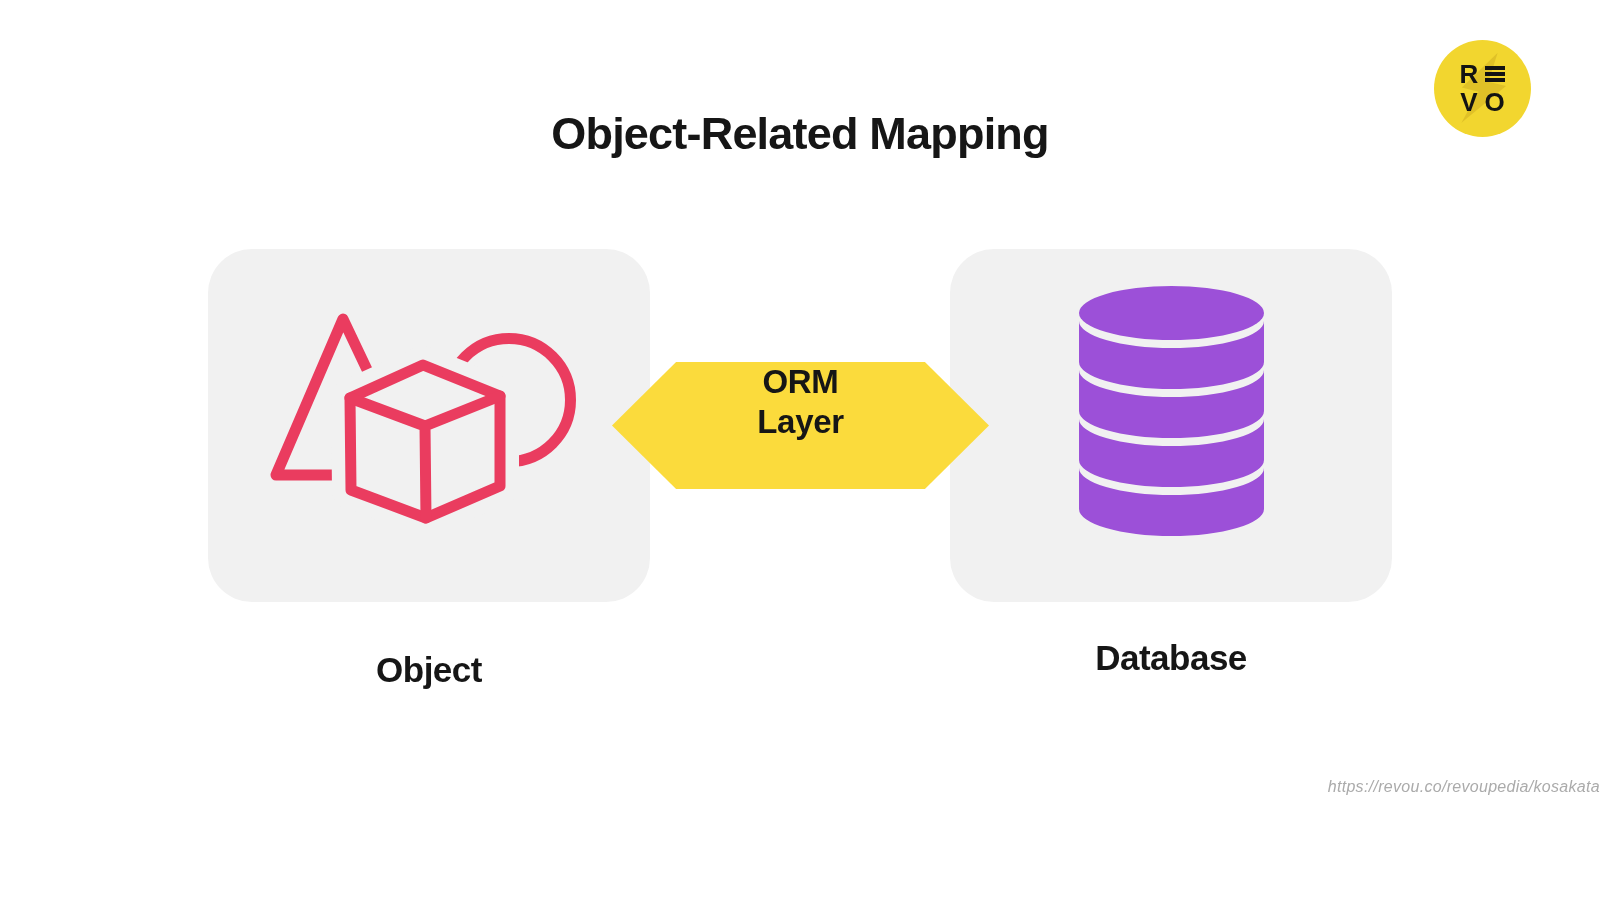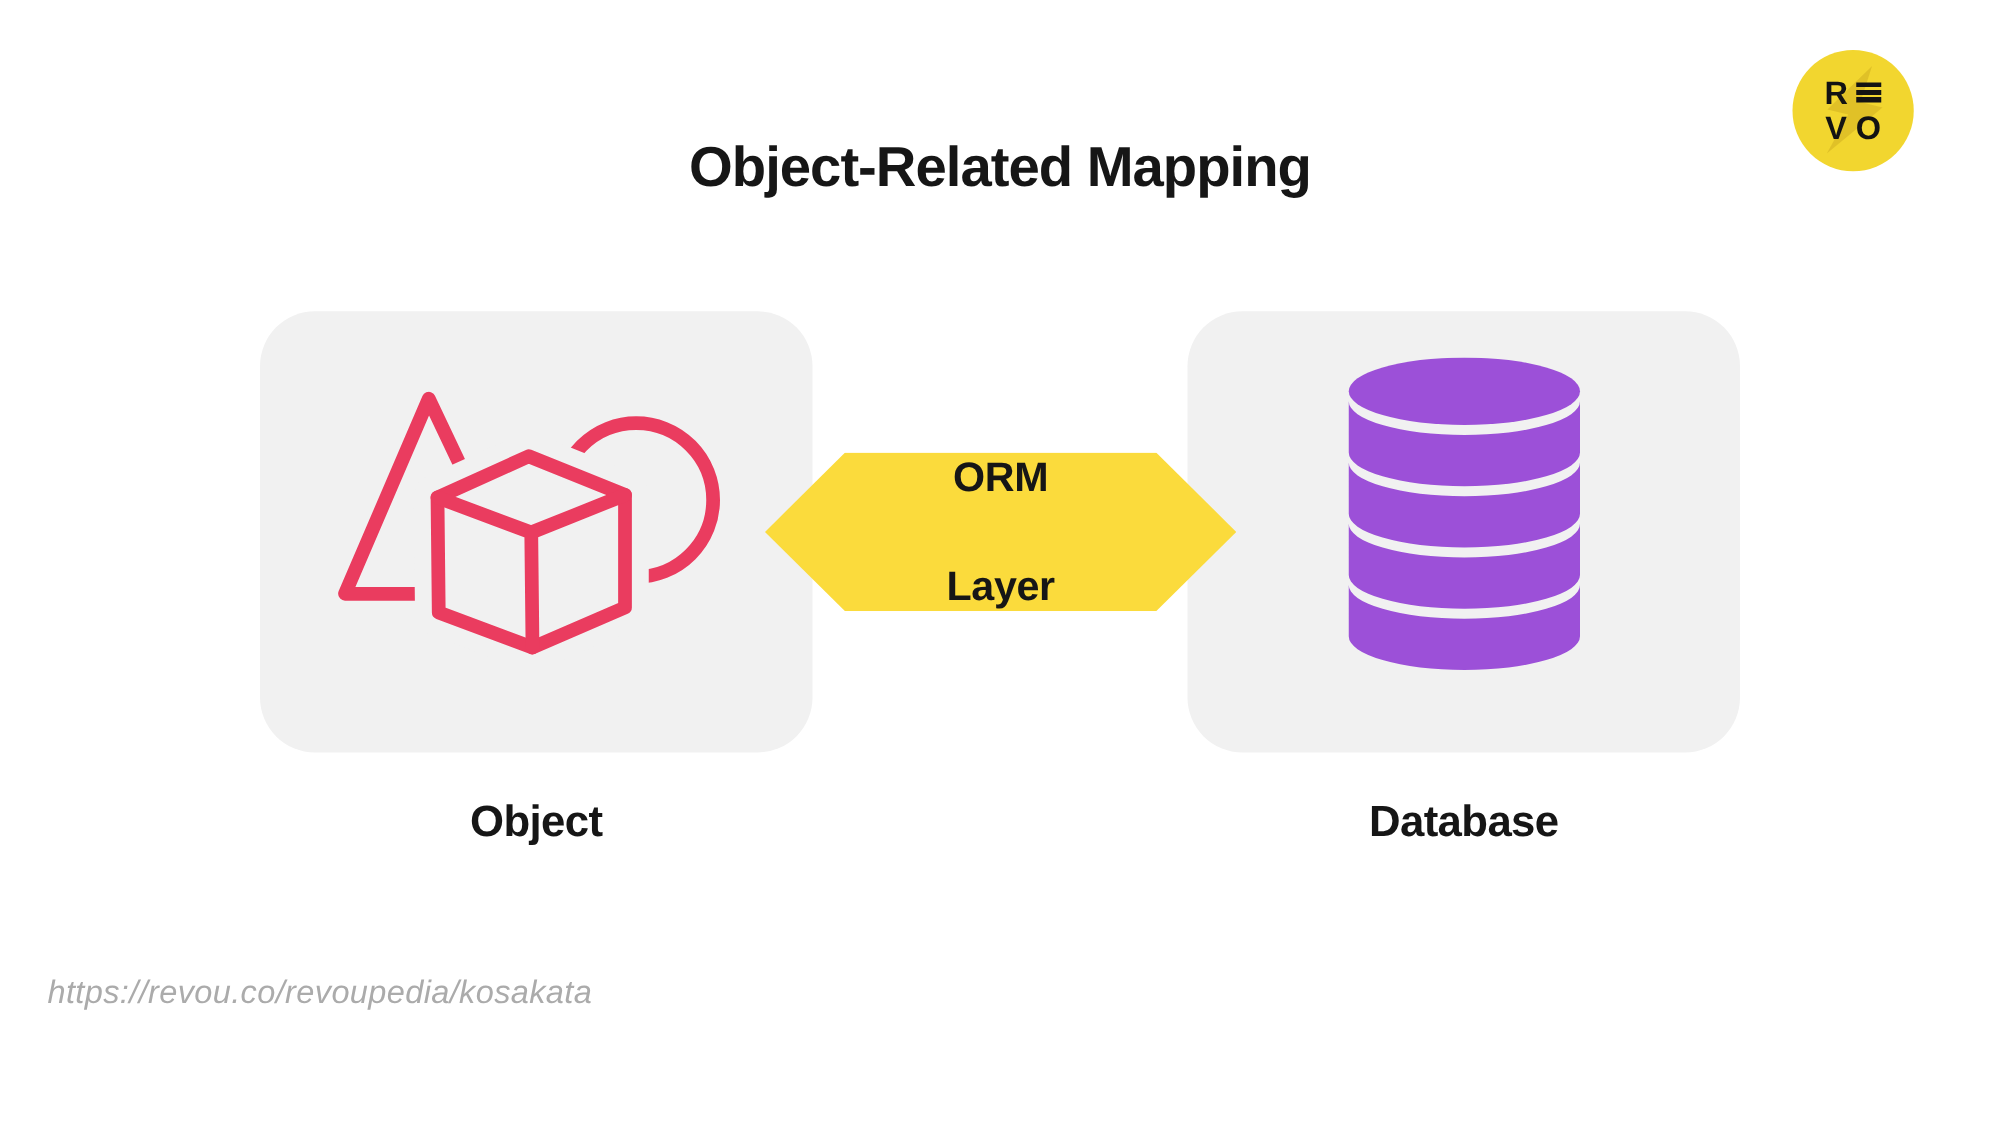--- a/index.html
+++ b/index.html
@@ -61,51 +61,50 @@
   .db-svg { position: absolute; left: 124px; top: 37px; }
 
   
   .hexagon {
     position: absolute;
     left: 612px; top: 362px;
     width: 377px; height: 127px;
     background: var(--accent-yellow, #FBDB3C);
     clip-path: polygon(0% 50%, 17% 0%, 83% 0%, 100% 50%, 83% 100%, 17% 100%);
     display: flex; flex-direction: column;
-    align-items: center; justify-content: space-between;
+    align-items: center; justify-content: flex-start;
     z-index: 5;
   }
   .hex-line {
     font-size: 33px; font-weight: bold; line-height: 1.22;
     color: #161616; text-align: center; letter-spacing: -0.3px;
   }
 
   
   .card-label {
     position: absolute;
     top: 638px;
     width: 442px;
     text-align: center;
     font-size: 35px; font-weight: bold;
     letter-spacing: -0.5px;
     color: var(--text-dark, #161616);
   }
-  .label-left { left: 208px; }
+  .label-left { left: 208px; margin-top: 12px; }
   .label-right { left: 950px; text-align: center; }
 
   
   .footer-url {
     position: absolute;
     top: 778px; left: 0; right: 0;
-    text-align: left;
-    font-size: 26px;
+    text-align: right;
+    font-size: 16px;
     font-style: italic;
     color: var(--url-gray, #ABABAB);
     letter-spacing: 0.3px;
-    margin-left: 38px;
   }
 
   
   .stroke-red {
     stroke: var(--accent-red, #EA3C5F);
     stroke-width: 11;
     fill: none;
     stroke-linejoin: round;
     stroke-linecap: round;
   }

